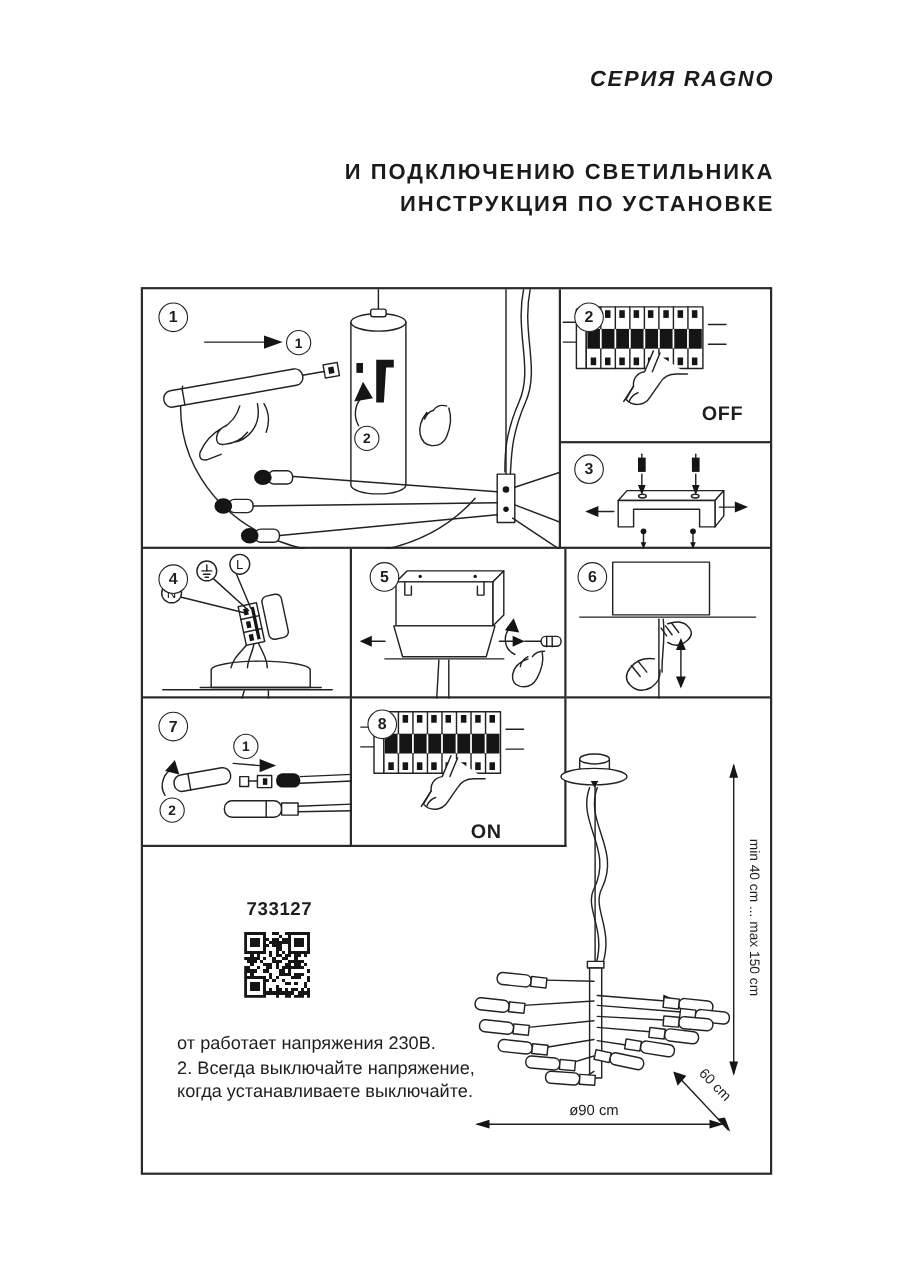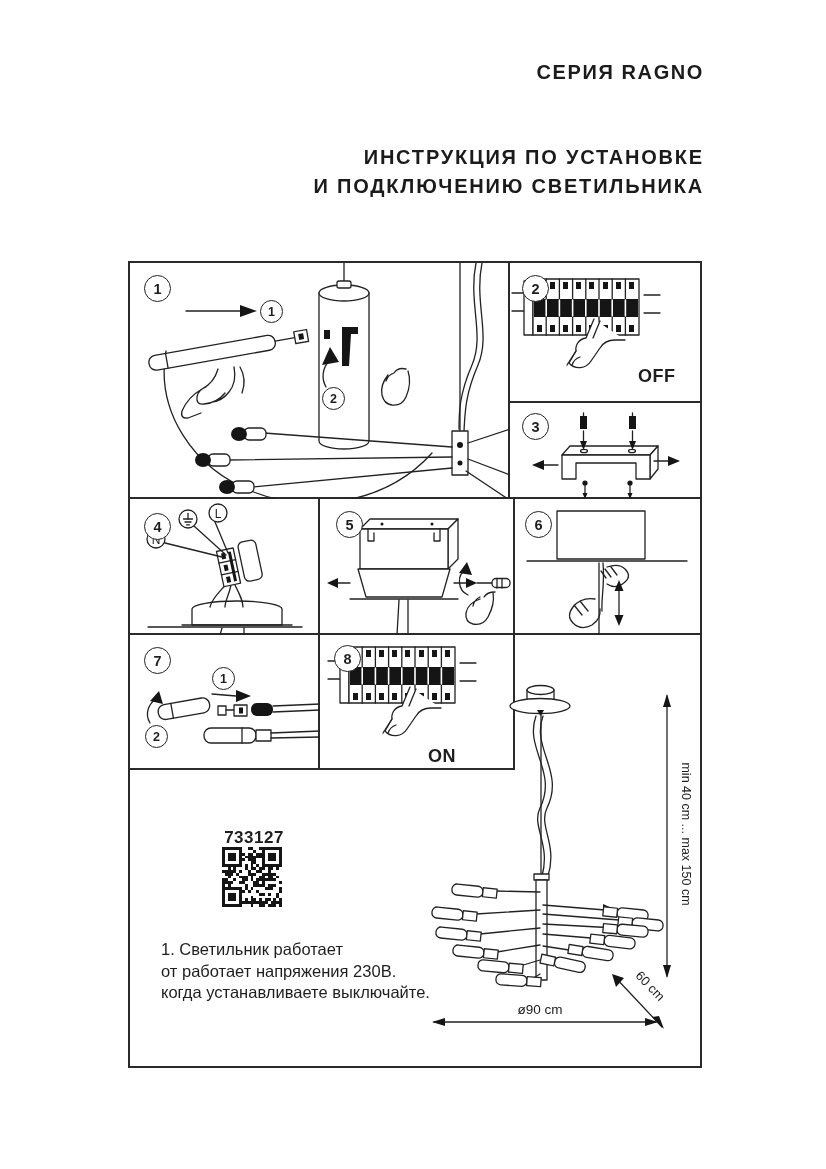--- a/index.html
+++ b/index.html
@@ -1,51 +1,51 @@
 <!DOCTYPE html>
 <html><head>
 <meta charset="utf-8">
 <style>
   html,body{margin:0;padding:0;}
   body{width:826px;height:1169px;position:relative;background:#fff;
        font-family:"Liberation Sans",sans-serif;color:#1e1e1e;overflow:hidden;}
   .hdr{position:absolute;right:122px;text-align:right;font-weight:bold;color:#1b1b1b;}
-  .hdr-series{top:56px;font-size:20px;line-height:33px;letter-spacing:1.6px;}
+  .hdr-series{top:56px;font-size:20px;line-height:33px;letter-spacing:1.6px;font-style:italic;}
   .hdr-title{top:143px;font-size:20px;line-height:29px;letter-spacing:1.8px;}
   .board{position:absolute;left:128px;top:261px;width:574px;height:807px;
          border:2px solid #2a2a2a;box-sizing:border-box;}
   .panel{position:absolute;box-sizing:border-box;}
   .br{border-right:2px solid #2a2a2a;}
   .bb{border-bottom:2px solid #2a2a2a;}
   .panel svg{position:absolute;left:0;top:0;}
   .badge{position:absolute;width:27px;height:27px;border:1.8px solid #222;border-radius:50%;
          background:#fff;display:flex;align-items:center;justify-content:center;
          font-size:14.5px;font-weight:bold;box-sizing:border-box;z-index:3;}
   .subbadge{width:23px;height:23px;font-size:12.5px;}
   .switch-label{position:absolute;font-size:18px;font-weight:600;letter-spacing:.5px;z-index:3;}
   .article{position:absolute;left:92px;top:554px;width:64px;text-align:center;
-           font-size:17px;font-weight:bold;letter-spacing:.5px;margin-top:11px;}
+           font-size:17px;font-weight:bold;letter-spacing:.5px;}
   .qr{position:absolute;left:92px;top:584px;width:60px;height:60px;}
   .notes{position:absolute;left:31px;top:676px;width:300px;font-size:16.5px;line-height:21.5px;}
   .chand{position:absolute;left:290px;top:413px;}
   svg{stroke-linecap:round;stroke-linejoin:round;}
   .ln{stroke:#222;stroke-width:1.3;fill:none;}
   .w{fill:#fff;stroke:#222;stroke-width:1.3;}
   .k{fill:#151515;stroke:none;}
   .dimtxt{font-size:12.5px;fill:#1c1c1c;font-family:"Liberation Sans",sans-serif;}
 </style>
 </head>
 <body>
 
 <div class="hdr hdr-series">
   <div>СЕРИЯ RAGNO</div>
 </div>
 <div class="hdr hdr-title">
+  <div>И ПОДКЛЮЧЕНИЮ СВЕТИЛЬНИКА</div>
   <div>ИНСТРУКЦИЯ ПО УСТАНОВКЕ</div>
-  <div>И ПОДКЛЮЧЕНИЮ СВЕТИЛЬНИКА</div>
 </div>
 
 <div class="board">
 
   <div class="panel br bb" style="left:0;top:0;width:380px;height:236px">
     <svg width="380" height="236" viewBox="0 0 380 236">
       <path class="ln" d="M36,88 A150,132 0 0 0 302,190" stroke-width="1.1"></path>
 
       <line class="ln" x1="330" y1="0" x2="330" y2="170" stroke-width="2"></line>
       <path class="ln" d="M352,0 C344,40 361,72 348,102 S335,150 334,168"></path>
@@ -518,22 +518,22 @@
       <rect x="10" y="20" width="1" height="1" fill="#151515"></rect>
       <rect x="13" y="20" width="1" height="1" fill="#151515"></rect>
       <rect x="14" y="20" width="1" height="1" fill="#151515"></rect>
       <rect x="16" y="20" width="1" height="1" fill="#151515"></rect>
       <rect x="17" y="20" width="1" height="1" fill="#151515"></rect>
       <rect x="18" y="20" width="1" height="1" fill="#151515"></rect>
       <rect x="20" y="20" width="1" height="1" fill="#151515"></rect>
     </svg>
 
   <div class="notes">
-    <div>1. Светильник работает</div>
     <div>от работает напряжения 230В.</div>
+    <div>2. Всегда выключайте напряжение,</div>
     <div>когда устанавливаете выключайте.</div>
   </div>
 
   <svg class="chand" width="282" height="368" viewBox="0 0 282 368">
 
     <rect class="w" x="107" y="14" width="27" height="16"></rect>
     <ellipse class="w" cx="120.5" cy="14" rx="13.5" ry="4.5"></ellipse>
     <ellipse class="w" cx="120" cy="30" rx="30" ry="7.5"></ellipse>
     <polygon class="k" points="117,34 124,34 120.5,40"></polygon>
 

